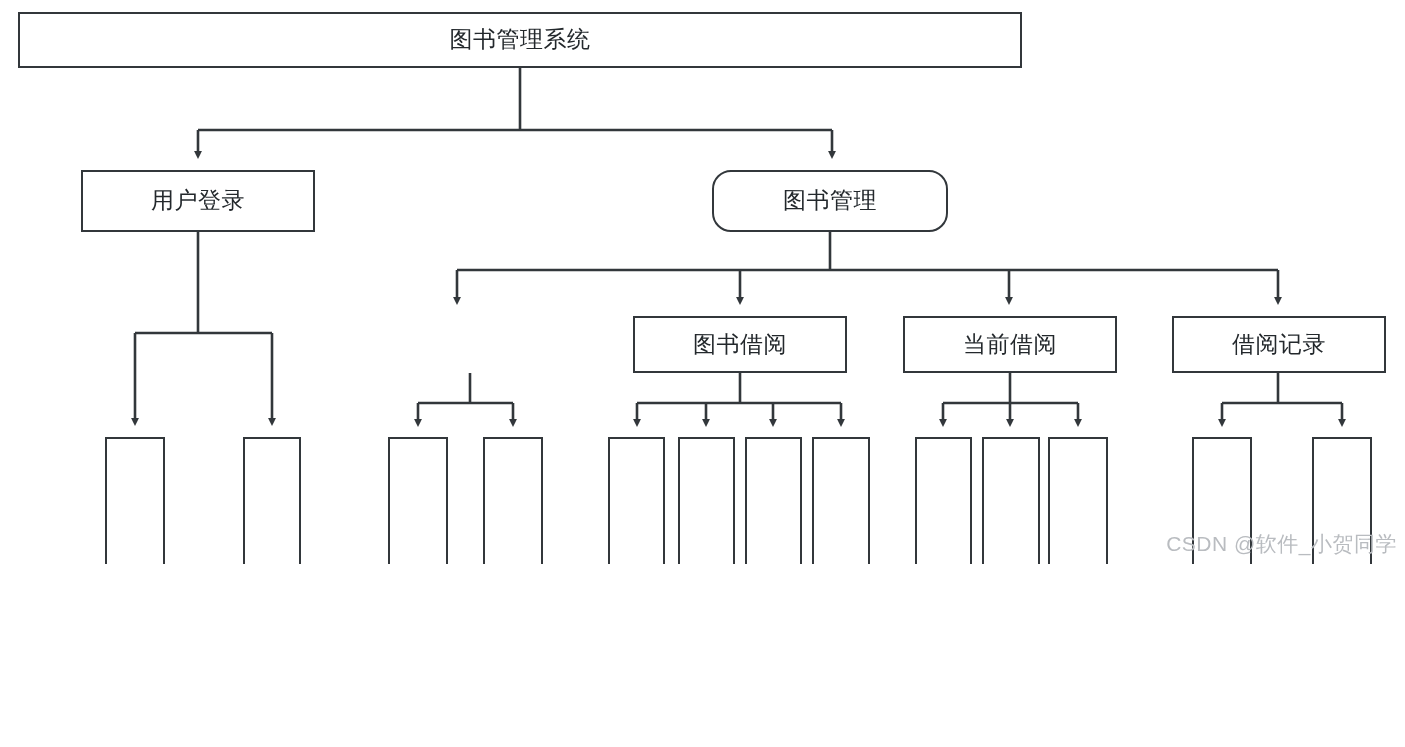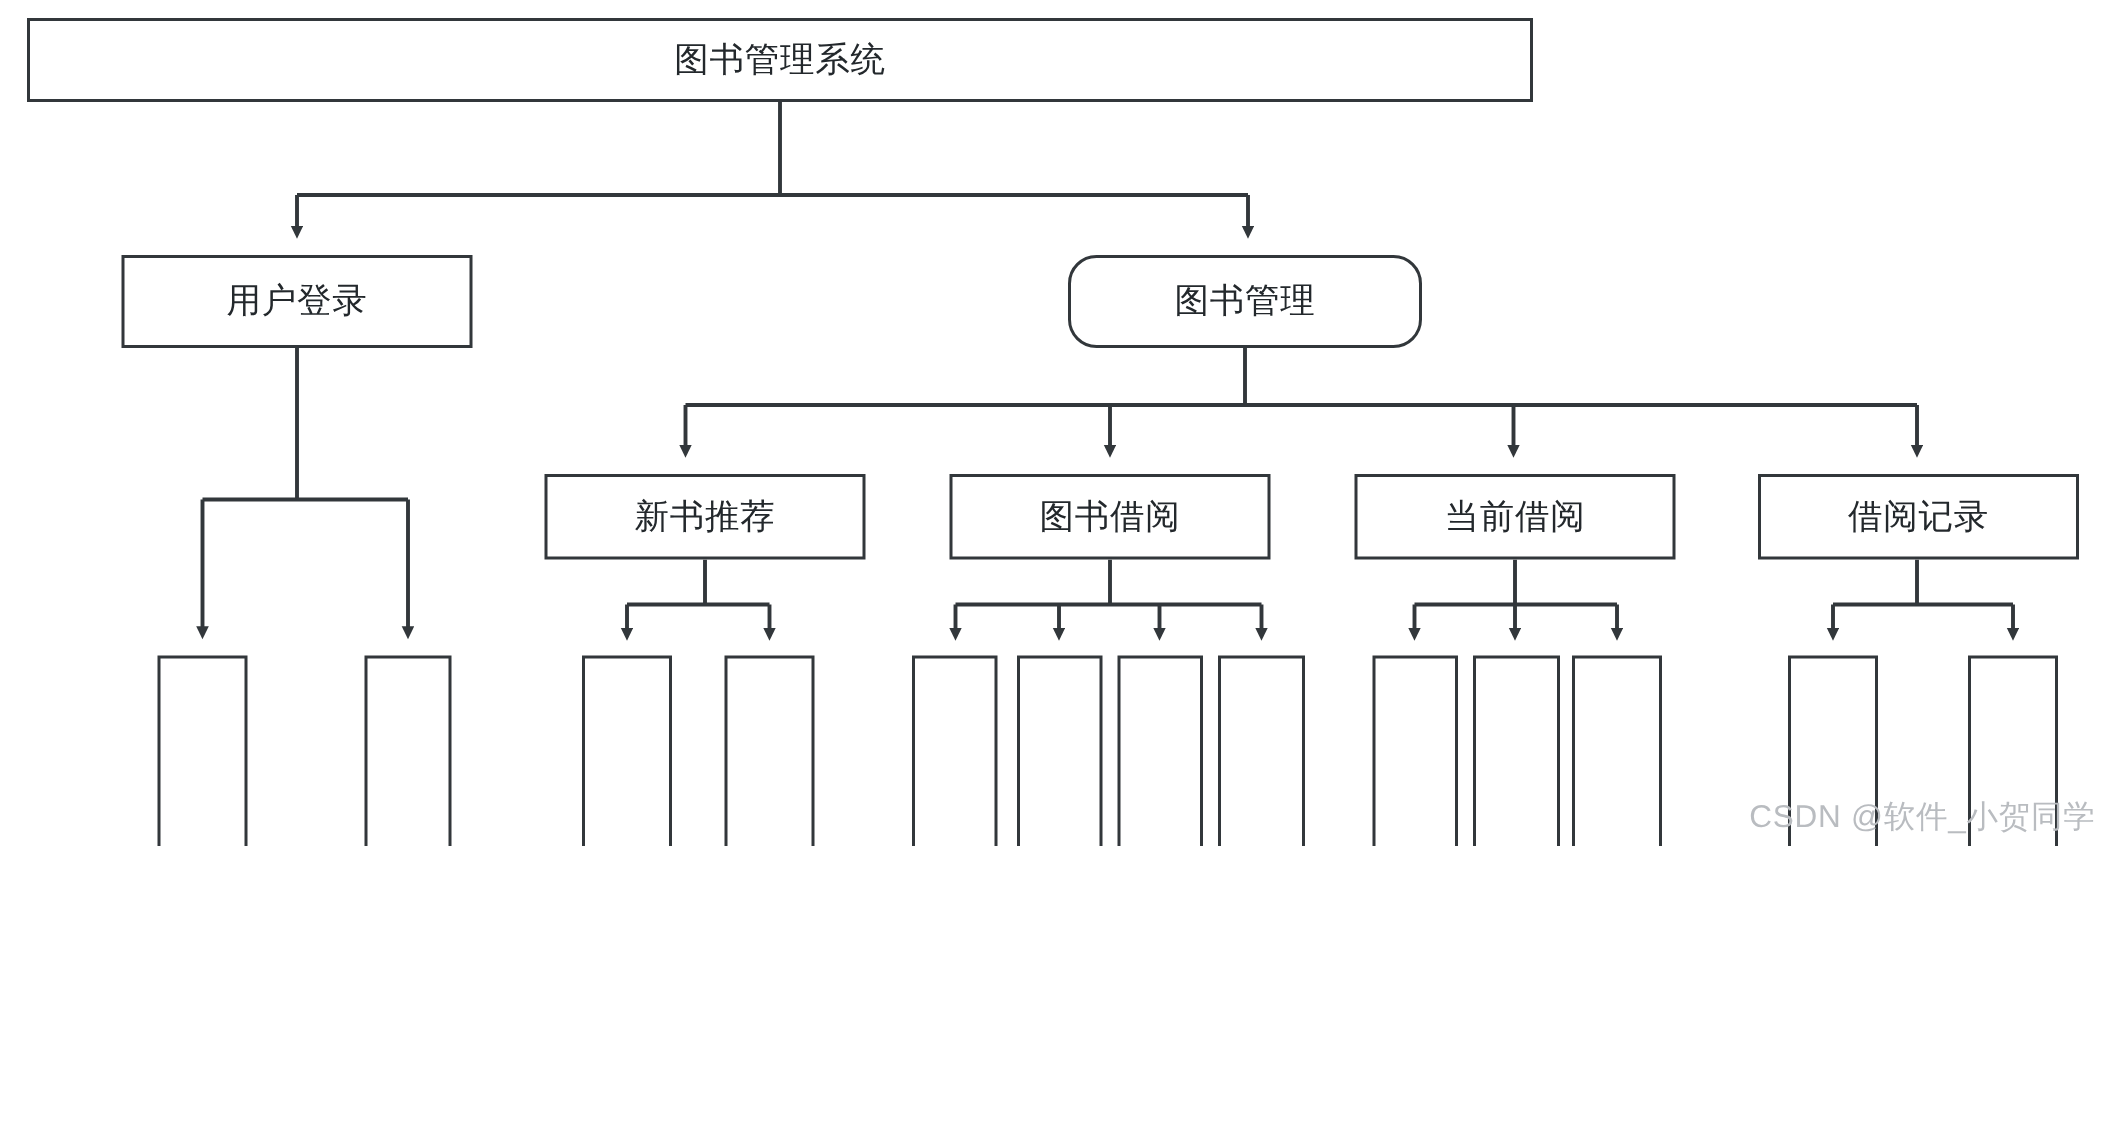--- a/index.html
+++ b/index.html
@@ -124,23 +124,20 @@
     <span>图书管理系统</span>
   </div>
 
   <div class="node horiz" style="left:81px; top:170px; width:234px; height:62px;">
     <span>用户登录</span>
   </div>
   <div class="node horiz" style="left:712px; top:170px; width:236px; height:62px;border-radius:19px;">
     <span>图书管理</span>
   </div>
 
-  <div class="node horiz" style="left:363px; top:316px; width:214px; height:57px;">
-    <span>新书推荐</span>
-  </div>
   <div class="node horiz" style="left:633px; top:316px; width:214px; height:57px;">
     <span>图书借阅</span>
   </div>
   <div class="node horiz" style="left:903px; top:316px; width:214px; height:57px;">
     <span>当前借阅</span>
   </div>
   <div class="node horiz" style="left:1172px; top:316px; width:214px; height:57px;">
     <span>借阅记录</span>
   </div>
 

